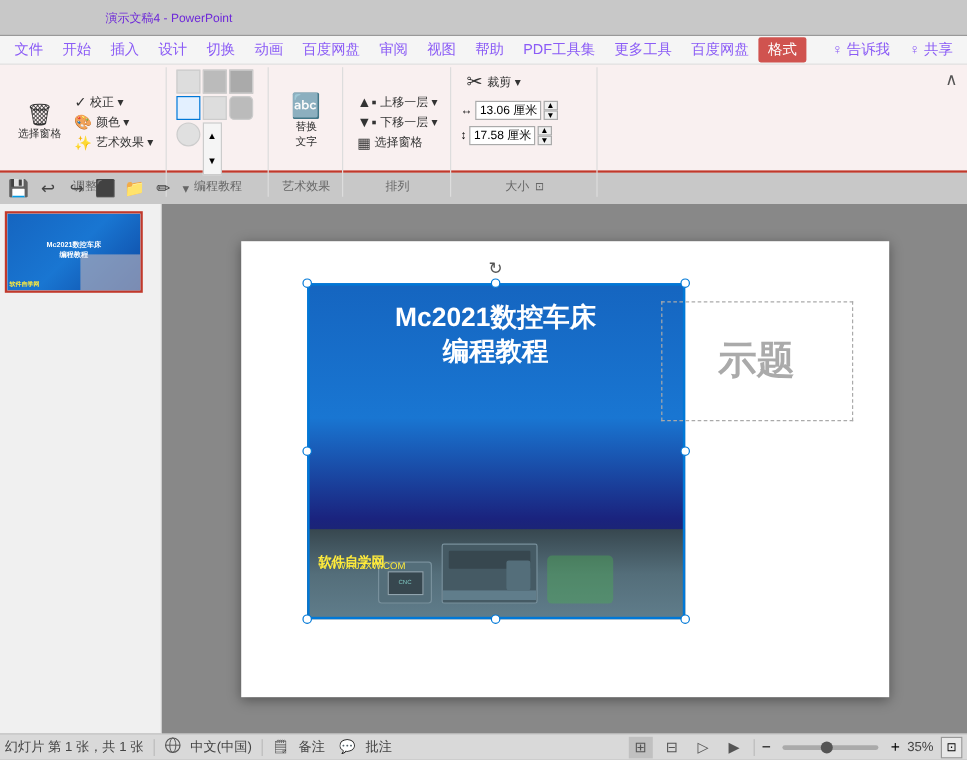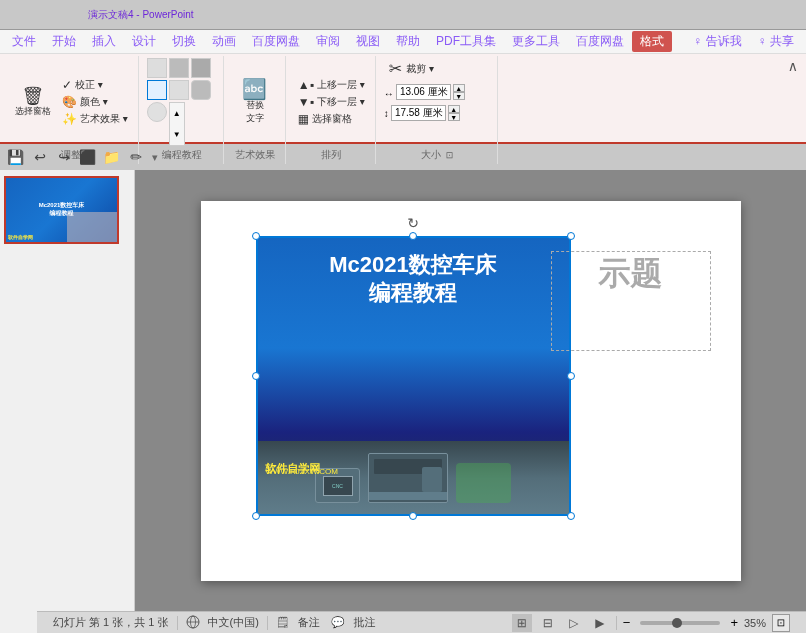--- a/index.html
+++ b/index.html
@@ -125,28 +125,28 @@
     .img-url { position: absolute; bottom: 40px; left: 10px; color: #ffeb3b; font-size: 8px; z-index: 3; }
     .img-machine {
       position: absolute; bottom: 0; left: 0; right: 0; height: 75px;
       background: linear-gradient(180deg, #37474f 0%, #546e7a 50%, #607d8b 100%);
       display: flex; align-items: center; justify-content: center;
     }
 
     
     .text-placeholder {
       position: absolute; right: 30px; top: 50px; width: 160px; height: 100px;
-      border: 1px dashed #aaa; display: flex; align-items: flex-start; justify-content: center;
+      border: 1px dashed #aaa; display: flex; align-items: center; justify-content: center;
     }
     .placeholder-text { font-size: 32px; color: #aaa; font-weight: bold; }
 
     
     .status-bar {
       height: 22px; background: #d9d9d9; border-top: 1px solid #bbb; display: flex; align-items: center;
-      padding: 0 16px; gap: 8px; font-size: 11px; color: #444; margin-left: 37px;
+      padding: 0 4px; gap: 8px; font-size: 11px; color: #444;
     }
     .status-left { display: flex; gap: 8px; flex: 1; align-items: center; }
     .status-right { display: flex; gap: 6px; align-items: center; }
     .status-sep { width: 1px; height: 14px; background: #bbb; }
     .view-btn { width: 20px; height: 18px; border: none; background: transparent; cursor: pointer; font-size: 12px; color: #555; }
     .view-btn.active { background: #c0c0c0; }
     .zoom-slider { width: 80px; height: 4px; background: #aaa; border-radius: 2px; position: relative; cursor: pointer; margin: 0 4px; }
     .zoom-thumb { width: 10px; height: 10px; background: #555; border-radius: 50%; position: absolute; top: -3px; left: 40%; cursor: pointer; }
     .zoom-pct { font-size: 11px; color: #444; }
     .zoom-fit-btn { width: 18px; height: 18px; border: 1px solid #999; background: #e8e8e8; cursor: pointer; font-size: 10px; }

